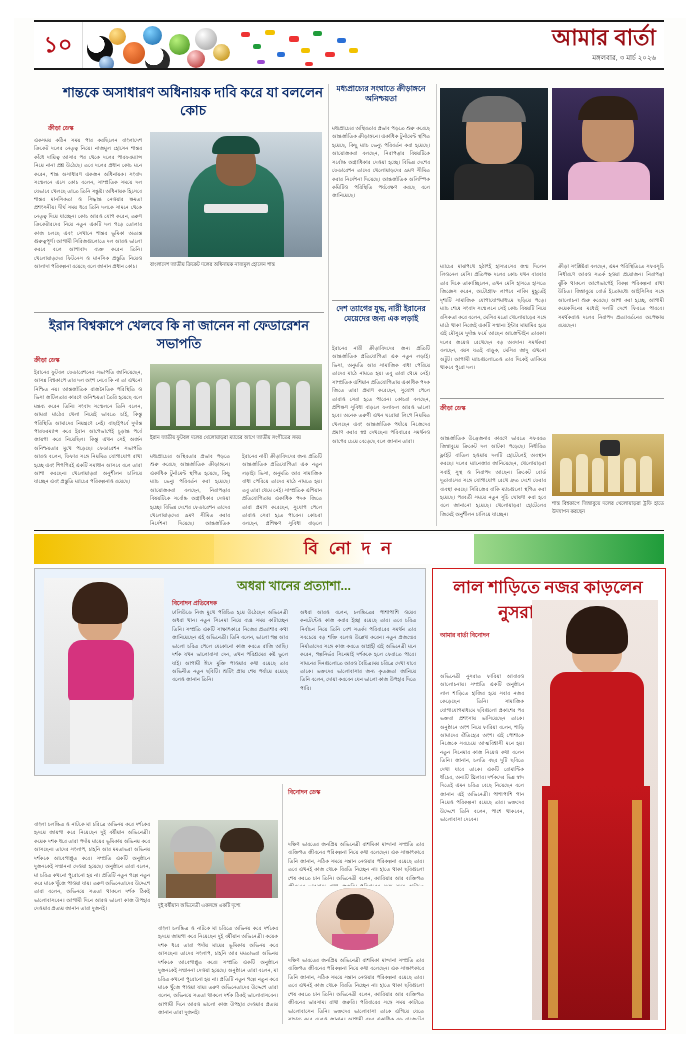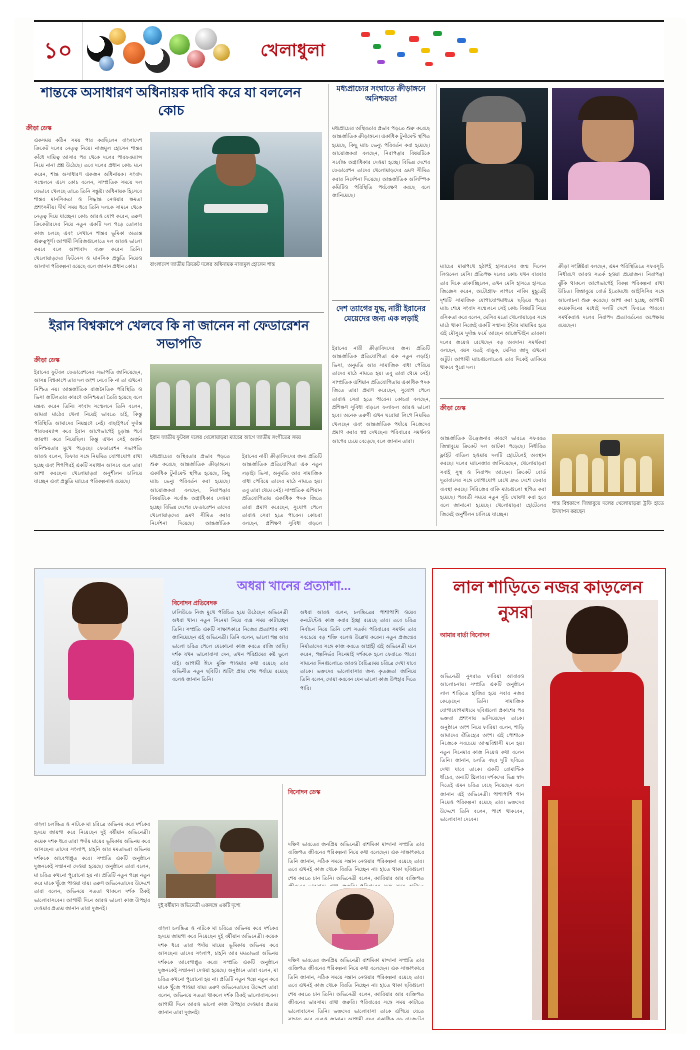--- a/index.html
+++ b/index.html
@@ -7,21 +7,21 @@
   #page{
     width:700px;height:1050px;position:relative;background:#ffffff;
     box-sizing:border-box;overflow:hidden;
   }
   .sheet{
     position:absolute;left:14px;top:18px;width:672px;height:1016px;
     background:#fdfdfb;box-sizing:border-box;
   }
   
   .masthead{
-    position:absolute;left:34px;top:20px;width:630px;height:62px;
+    position:absolute;left:34px;top:20px;width:630px;height:50px;
     border-top:2px solid #1a1a1a;border-bottom:2px solid #1a1a1a;
     background:#fff;box-sizing:border-box;display:flex;align-items:center;
   }
   .pagenum{
     width:48px;height:100%;display:flex;align-items:center;justify-content:center;
     font-size:22px;font-weight:bold;color:#b5121b;border-right:1px solid #ddd;
   }
   .sportscollage{
     width:150px;height:100%;position:relative;overflow:hidden;
   }
@@ -82,40 +82,43 @@
       <span class="ball" style="left:40px;top:20px;width:22px;height:22px;background:radial-gradient(circle at 35% 30%, #ff8f4d, #c44a12);"></span>
       <span class="ball" style="left:60px;top:4px;width:19px;height:19px;background:radial-gradient(circle at 35% 30%, #7fd1ff, #1666a8);"></span>
       <span class="ball" style="left:62px;top:26px;width:25px;height:25px;background:radial-gradient(circle at 35% 30%, #fff 0 40%, #2b2b2b 42% 100%);"></span>
       <span class="ball" style="left:86px;top:12px;width:21px;height:21px;background:radial-gradient(circle at 35% 30%, #b7f07b, #3e8b17);"></span>
       <span class="ball" style="left:104px;top:28px;width:18px;height:18px;background:radial-gradient(circle at 35% 30%, #ffd0d0, #b02020);"></span>
       <span class="ball" style="left:112px;top:6px;width:22px;height:22px;background:radial-gradient(circle at 35% 30%, #ffffff, #9a9a9a);"></span>
       <span class="ball" style="left:130px;top:22px;width:17px;height:17px;background:radial-gradient(circle at 35% 30%, #ffe9a6, #b98500);"></span>
       <span class="ball" style="left:16px;top:34px;width:15px;height:15px;background:radial-gradient(circle at 35% 30%, #cfe8ff, #2a5fa0);"></span>
     </div>
 
-    <div class="section-title">খেলাধুলা</div>
 
     <div class="confetti">
       <span class="conf" style="left:8px;top:10px;width:9px;height:5px;background:#e33;"></span>
       <span class="conf" style="left:20px;top:22px;width:8px;height:5px;background:#1f9c3a;"></span>
       <span class="conf" style="left:32px;top:8px;width:10px;height:5px;background:#f2c200;"></span>
       <span class="conf" style="left:44px;top:30px;width:8px;height:5px;background:#2a6fd6;"></span>
       <span class="conf" style="left:56px;top:14px;width:10px;height:6px;background:#e33;"></span>
       <span class="conf" style="left:68px;top:26px;width:9px;height:5px;background:#f2c200;"></span>
       <span class="conf" style="left:80px;top:9px;width:9px;height:5px;background:#1f9c3a;"></span>
       <span class="conf" style="left:92px;top:30px;width:10px;height:5px;background:#e33;"></span>
       <span class="conf" style="left:104px;top:16px;width:9px;height:5px;background:#2a6fd6;"></span>
       <span class="conf" style="left:116px;top:26px;width:9px;height:5px;background:#f2c200;"></span>
       <span class="conf" style="left:24px;top:38px;width:8px;height:4px;background:#9b4ad1;"></span>
       <span class="conf" style="left:72px;top:40px;width:8px;height:4px;background:#e33;"></span>
     </div>
 
-  </div>
-
-  <div style="position:absolute;left:26px;top:84px;width:290px;">
+    <div class="brand">
+      <div class="bname">আমার বার্তা</div>
+      <div class="bdate">মঙ্গলবার, ৩ মার্চ ২০২৬</div>
+    </div>
+  </div>
+
+  <div style="position:absolute;left:48px;top:84px;width:290px;">
     <div class="hl" style="font-size:13.5px;">শান্তকে অসাধারণ অধিনায়ক দাবি করে যা বললেন কোচ</div>
     <div class="byline">ক্রীড়া ডেস্ক</div>
   </div>
 
   <div class="body" style="position:absolute;left:34px;top:136px;width:108px;height:170px;">একসময় কঠিন সময় পার করছিলেন বাংলাদেশ ক্রিকেট দলের নেতৃত্ব নিয়ে। নাজমুল হোসেন শান্তর কাঁধে দায়িত্ব আসার পর থেকে দলের পারফরম্যান্স নিয়ে নানা প্রশ্ন উঠেছে। তবে দলের প্রধান কোচ মনে করেন, শান্ত অসাধারণ একজন অধিনায়ক। সংবাদ সম্মেলনে এসে কোচ বলেন, সাম্প্রতিক সময়ে দল যেভাবে খেলছে তাতে তিনি সন্তুষ্ট। অধিনায়ক হিসেবে শান্তর মানসিকতা ও সিদ্ধান্ত নেওয়ার ক্ষমতা প্রশংসনীয়। দীর্ঘ সময় ধরে তিনি দলকে সামনে থেকে নেতৃত্ব দিয়ে যাচ্ছেন। কোচ আরও যোগ করেন, তরুণ ক্রিকেটারদের নিয়ে নতুন একটি দল গড়ে তোলার কাজ চলছে এবং সেখানে শান্তর ভূমিকা অত্যন্ত গুরুত্বপূর্ণ। আগামী সিরিজগুলোতে দল আরও ভালো করবে বলে আশাবাদ ব্যক্ত করেন তিনি। খেলোয়াড়দের ফিটনেস ও মানসিক প্রস্তুতি নিয়েও আলাদা পরিকল্পনা রয়েছে বলে জানান প্রধান কোচ।</div>
 
   <div class="photo" style="position:absolute;left:150px;top:132px;width:172px;height:125px;">
     <div style="position:absolute;inset:0;background:linear-gradient(180deg,#cfd9df 0%,#9fb0bd 55%,#7e8f9c 100%);"></div>
     <div style="position:absolute;left:38px;top:30px;width:96px;height:95px;background:linear-gradient(180deg,#2f7a63 0%,#1d5d4b 100%);border-radius:40px 40px 0 0;"></div>
     <div style="position:absolute;left:66px;top:10px;width:40px;height:44px;background:#8a6144;border-radius:20px 20px 16px 16px;"></div>
@@ -186,31 +189,38 @@
     <div style="position:absolute;left:40px;top:24px;width:12px;height:34px;background:#f0e2bb;border-radius:5px 5px 0 0;"></div>
     <div style="position:absolute;left:56px;top:18px;width:12px;height:40px;background:#f0e2bb;border-radius:5px 5px 0 0;"></div>
     <div style="position:absolute;left:72px;top:24px;width:12px;height:34px;background:#f0e2bb;border-radius:5px 5px 0 0;"></div>
     <div style="position:absolute;left:88px;top:22px;width:12px;height:36px;background:#f0e2bb;border-radius:5px 5px 0 0;"></div>
     <div style="position:absolute;left:48px;top:6px;width:20px;height:16px;background:#2d2d2d;border-radius:4px;"></div>
   </div>
   <div class="cap" style="position:absolute;left:552px;top:498px;width:112px;height:28px;">শান্ত বিশ্বকাপে জিম্বাবুয়ে দলের খেলোয়াড়রা ট্রফি হাতে উদযাপন করছেন</div>
 
   <div class="rule-h" style="position:absolute;left:34px;top:530px;width:630px;"></div>
 
+  <div class="band" style="top:534px;">
+    <span class="stripe" style="left:0;width:220px;background:linear-gradient(90deg,#f2c200,#ffe27a);"></span>
+    <span class="stripe" style="left:180px;width:160px;background:linear-gradient(90deg,#ffe27a,#ffffff);"></span>
+    <span class="stripe" style="left:330px;width:120px;background:#ffffff;"></span>
+    <span class="stripe" style="left:440px;width:190px;background:linear-gradient(90deg,#9fd98c,#1f9c3a);"></span>
+    <span class="bandtxt">বি নো দ ন</span>
+  </div>
 
   <div class="boxline" style="position:absolute;left:34px;top:568px;width:390px;height:206px;background:#eaf2fb;"></div>
   <div class="photo" style="position:absolute;left:44px;top:578px;width:120px;height:186px;">
     <div style="position:absolute;inset:0;background:linear-gradient(180deg,#f4f4f4 0%,#dcdcdc 100%);"></div>
     <div style="position:absolute;left:34px;top:12px;width:44px;height:52px;background:#d9a884;border-radius:22px 22px 18px 18px;"></div>
     <div style="position:absolute;left:28px;top:4px;width:56px;height:42px;background:#3a2418;border-radius:26px 26px 10px 10px;"></div>
     <div style="position:absolute;left:24px;top:62px;width:66px;height:62px;background:#d5337e;border-radius:14px 14px 6px 6px;"></div>
     <div style="position:absolute;left:26px;top:122px;width:62px;height:64px;background:#f1f1f1;"></div>
   </div>
   <div style="position:absolute;left:172px;top:578px;width:244px;">
-    <div class="hl" style="font-size:12.5px;color:#8b5cf6;">অধরা খানের প্রত্যাশা...</div>
+    <div class="hl" style="font-size:12.5px;color:#4d7c0f;">অধরা খানের প্রত্যাশা...</div>
     <div class="byline">বিনোদন প্রতিবেদক</div>
   </div>
   <div class="body" style="position:absolute;left:172px;top:608px;width:116px;height:156px;">ঢালিউডে নিজ মুখে পরিচিত হয়ে উঠেছেন অভিনেত্রী অধরা খান। নতুন সিনেমা নিয়ে ব্যস্ত সময় কাটাচ্ছেন তিনি। সম্প্রতি একটি সাক্ষাৎকারে নিজের প্রত্যাশার কথা জানিয়েছেন এই অভিনেত্রী। তিনি বলেন, ভালো গল্প আর ভালো চরিত্র পেলে যেকোনো কাজ করতে রাজি আছি। দর্শক যখন ভালোবাসা দেন, তখন পরিশ্রমের কষ্ট ভুলে যাই। আগামী ঈদে মুক্তি পাওয়ার কথা রয়েছে তার অভিনীত নতুন ছবিটি। শুটিং প্রায় শেষ পর্যায়ে রয়েছে বলেও জানান তিনি।</div>
   <div class="body" style="position:absolute;left:300px;top:608px;width:116px;height:156px;">অধরা আরও বলেন, চলচ্চিত্রের পাশাপাশি ওয়েব কনটেন্টেও কাজ করার ইচ্ছা রয়েছে তার। তবে চরিত্র নির্বাচন নিয়ে তিনি বেশ সতর্ক। পরিবারের সমর্থন তার সবচেয়ে বড় শক্তি বলেও উল্লেখ করেন। নতুন প্রজন্মের নির্মাতাদের সঙ্গে কাজ করতে আগ্রহী এই অভিনেত্রী মনে করেন, গল্পনির্ভর সিনেমাই দর্শককে হলে ফেরাতে পারে। সামনের দিনগুলোতে আরও বৈচিত্র্যময় চরিত্রে দেখা যাবে তাকে। ভক্তদের ভালোবাসার জন্য কৃতজ্ঞতা জানিয়ে তিনি বলেন, দোয়া করবেন যেন ভালো কাজ উপহার দিতে পারি।</div>
 
   <div class="redbox" style="position:absolute;left:432px;top:568px;width:232px;height:460px;background:#fff;"></div>
   <div style="position:absolute;left:440px;top:576px;width:216px;">
     <div class="hl" style="font-size:17px;color:#b5121b;line-height:1.45;">লাল শাড়িতে নজর কাড়লেন নুসরাত ফারিয়া</div>
     <div class="byline" style="text-align:left;margin-top:5px;">আমার বার্তা বিনোদন</div>
   </div>

